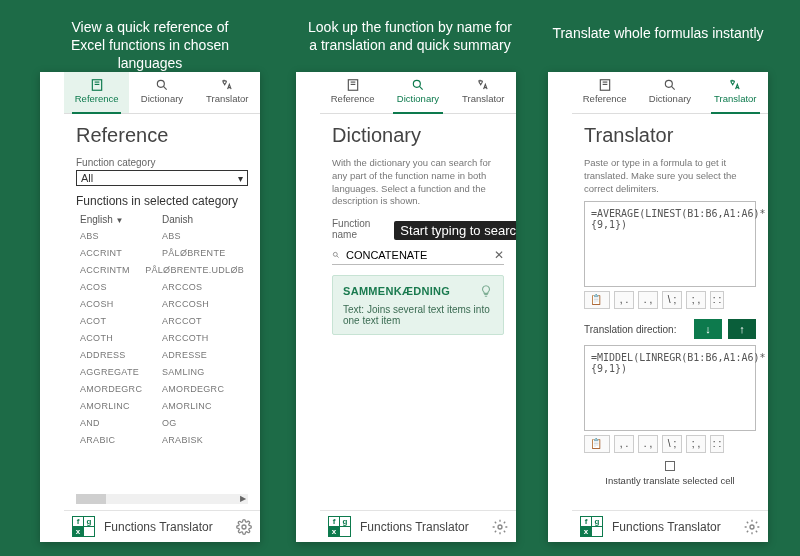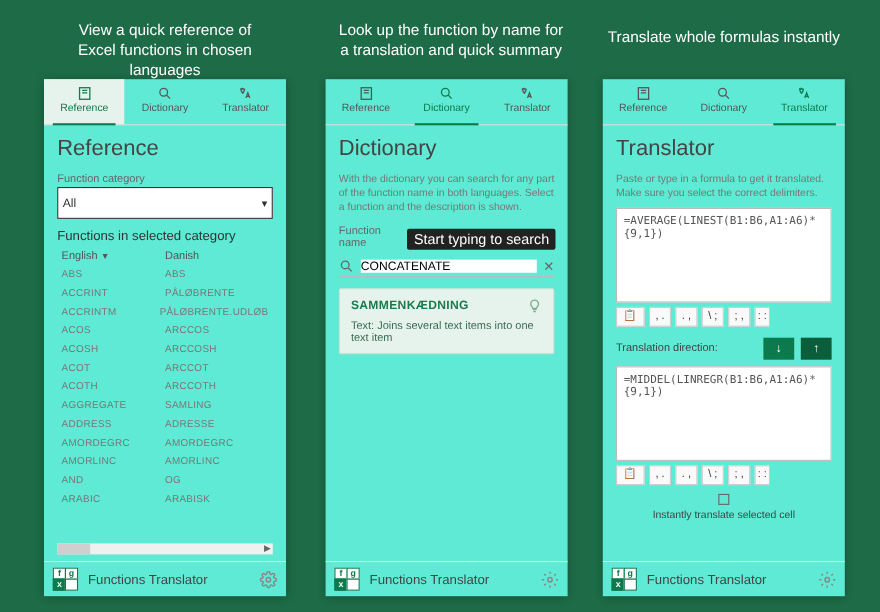--- a/index.html
+++ b/index.html
@@ -21,26 +21,27 @@
     line-height: 1.3;
     position: absolute;
   }
   .cap1 { left: 40px; top: 18px; width: 220px; }
   .cap2 { left: 300px; top: 18px; width: 220px; }
   .cap3 { left: 548px; top: 24px; width: 220px; }
 
   .panel {
     position: absolute;
     width: 220px;
-    background: #5eead4;
+    background: #ffffff;
     top: 72px;
     bottom: 14px;
     display: flex;
     flex-direction: column;
     box-shadow: 0 2px 8px rgba(0,0,0,.25);
+    padding-left: 24px;
   }
   .p1 { left: 40px; }
   .p2 { left: 296px; }
   .p3 { left: 548px; }
 
   .tabs {
     display: flex;
     border-bottom: 1px solid #ddd;
     height: 42px;
   }
@@ -58,21 +59,21 @@
   .tab.active::after {
     content:"";
     position:absolute; left:8px; right:8px; bottom:-1px; height:2.5px; background:#0d7a4d;
   }
   .tab.activebg { background:#e6f3ec; }
 
   .body { flex:1; padding: 10px 12px 6px; overflow:hidden; display:flex; flex-direction:column; }
   .title { font-size: 20px; font-weight: 300; color:#444; margin-bottom: 10px; }
   .small-label { font-size: 10px; color:#666; margin-bottom:2px; }
   .select {
-    width:100%; border:1px solid #333; height:29px; font-size:11px; padding:0 4px;
+    width:100%; border:1px solid #333; height:16px; font-size:11px; padding:0 4px;
     display:flex; align-items:center; justify-content:space-between; background:#fff;
   }
   .select .chev { font-size:10px; }
   .subhead { font-size: 12px; color:#333; margin:8px 0 4px; }
   .colhead { display:flex; font-size:10px; color:#555; padding:2px 4px; }
   .colhead span { flex:1; }
   .tri { font-size:8px; }
   .flist { flex:1; overflow:hidden; }
   .frow { display:flex; font-size:9px; color:#777; padding:3.5px 4px; letter-spacing:.3px; }
   .frow span { flex:1; }
@@ -201,26 +202,26 @@
         </div>
       <div class="frow">
           <span>ACOT</span>
           <span>ARCCOT</span>
         </div>
       <div class="frow">
           <span>ACOTH</span>
           <span>ARCCOTH</span>
         </div>
       <div class="frow">
+          <span>ADDRESS</span>
+          <span>ADRESSE</span>
+        </div>
+      <div class="frow">
           <span>AGGREGATE</span>
           <span>SAMLING</span>
-        </div>
-      <div class="frow">
-          <span>ADDRESS</span>
-          <span>ADRESSE</span>
         </div>
       <div class="frow">
           <span>AMORDEGRC</span>
           <span>AMORDEGRC</span>
         </div>
       <div class="frow">
           <span>AMORLINC</span>
           <span>AMORLINC</span>
         </div>
       <div class="frow">

